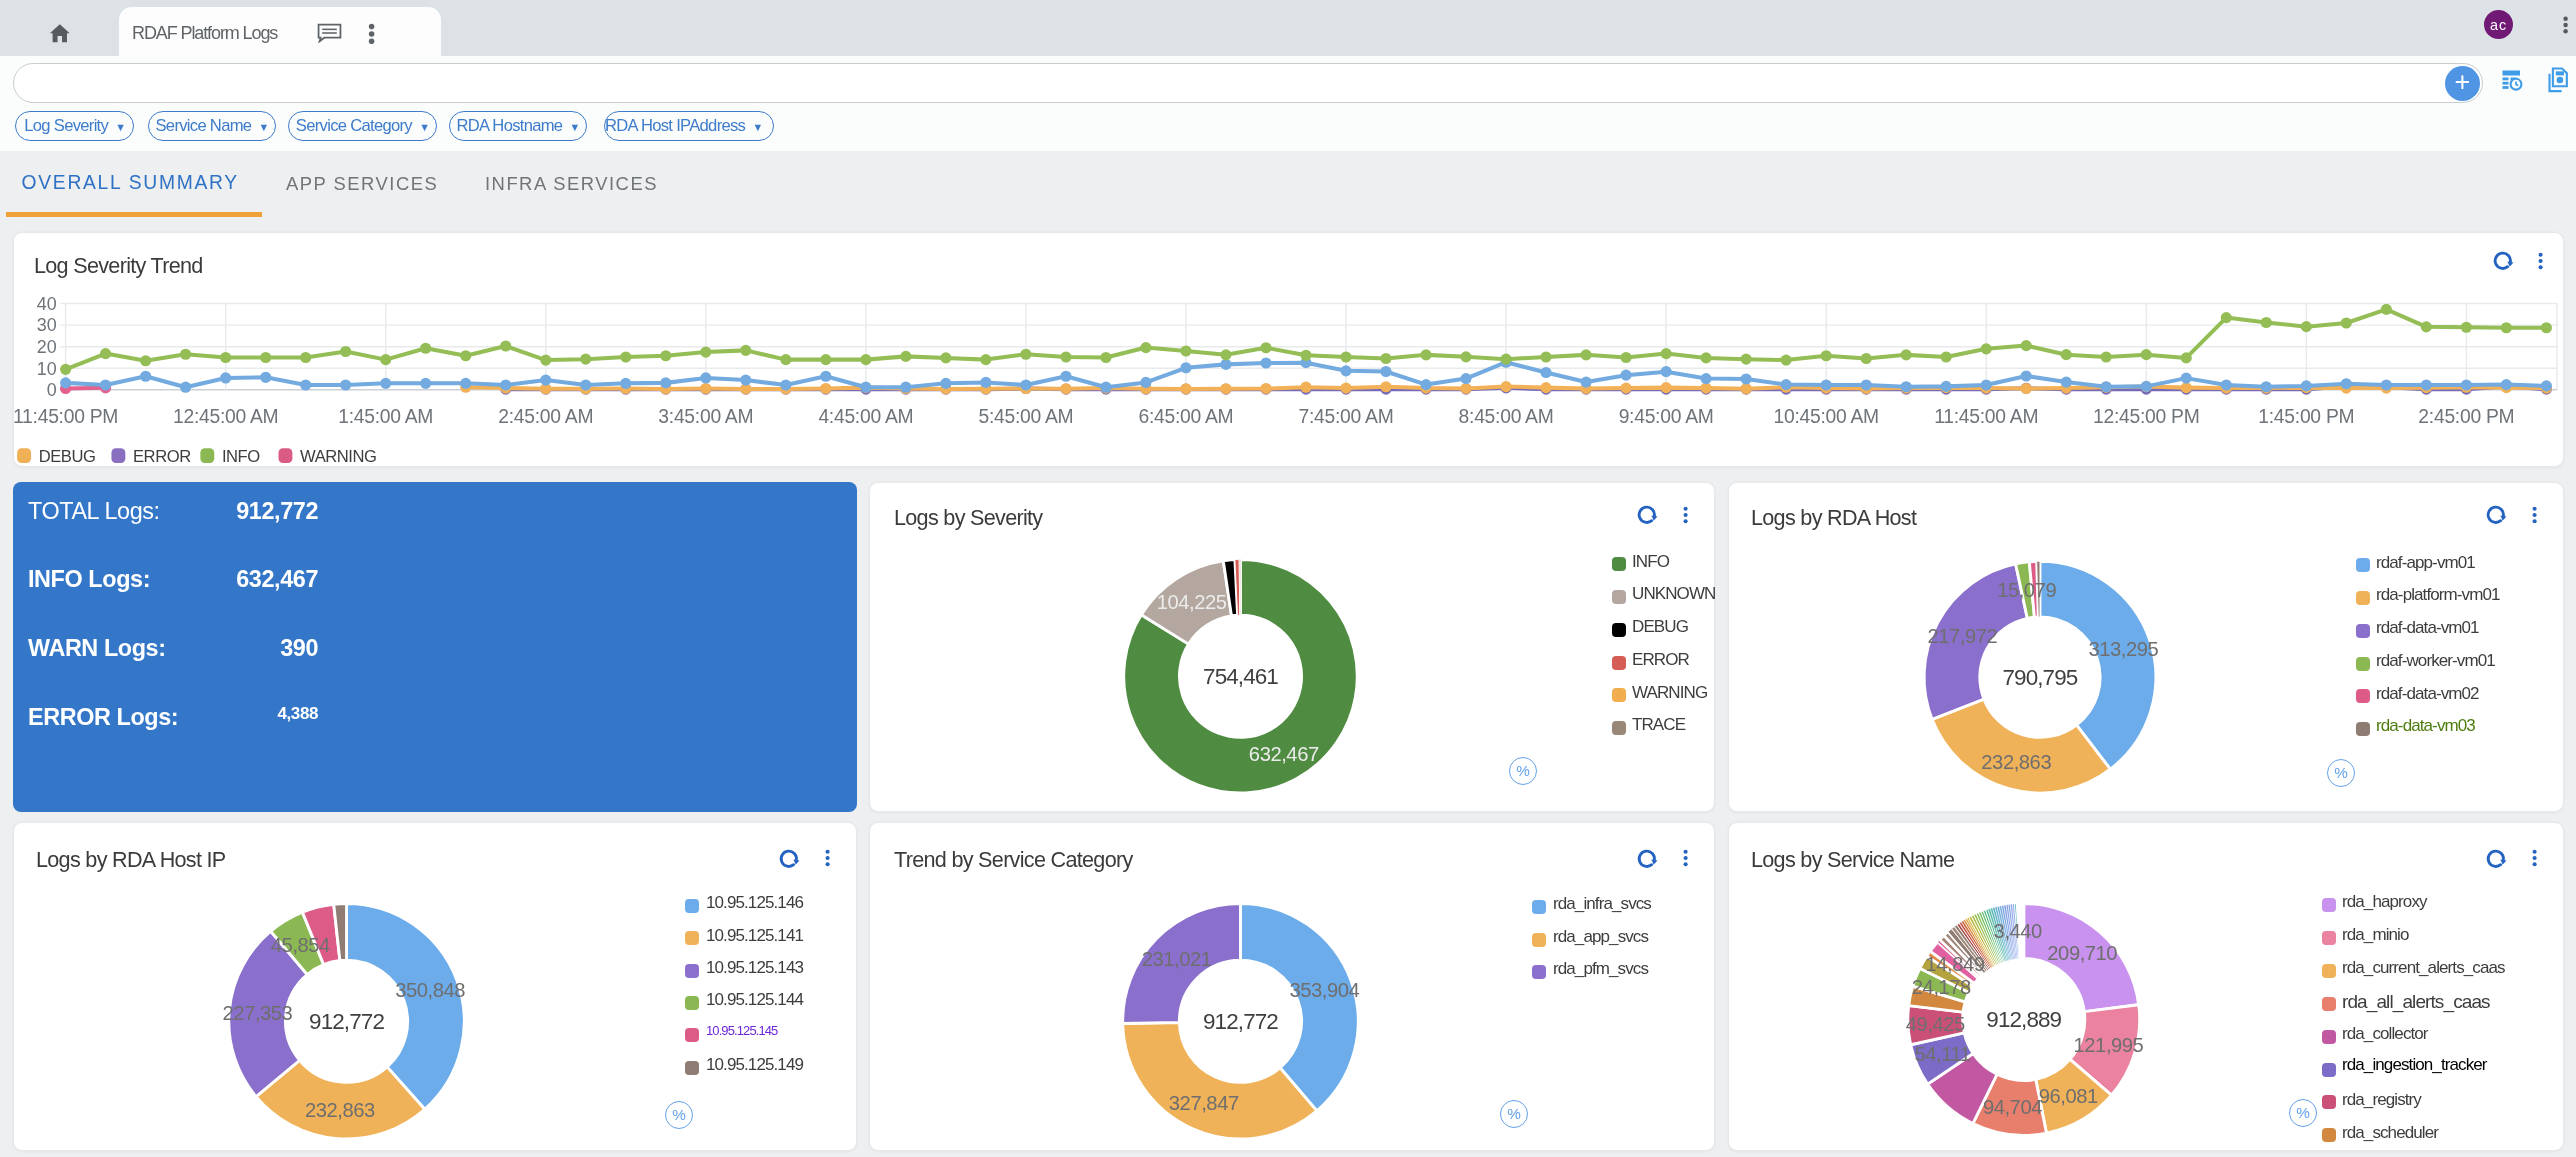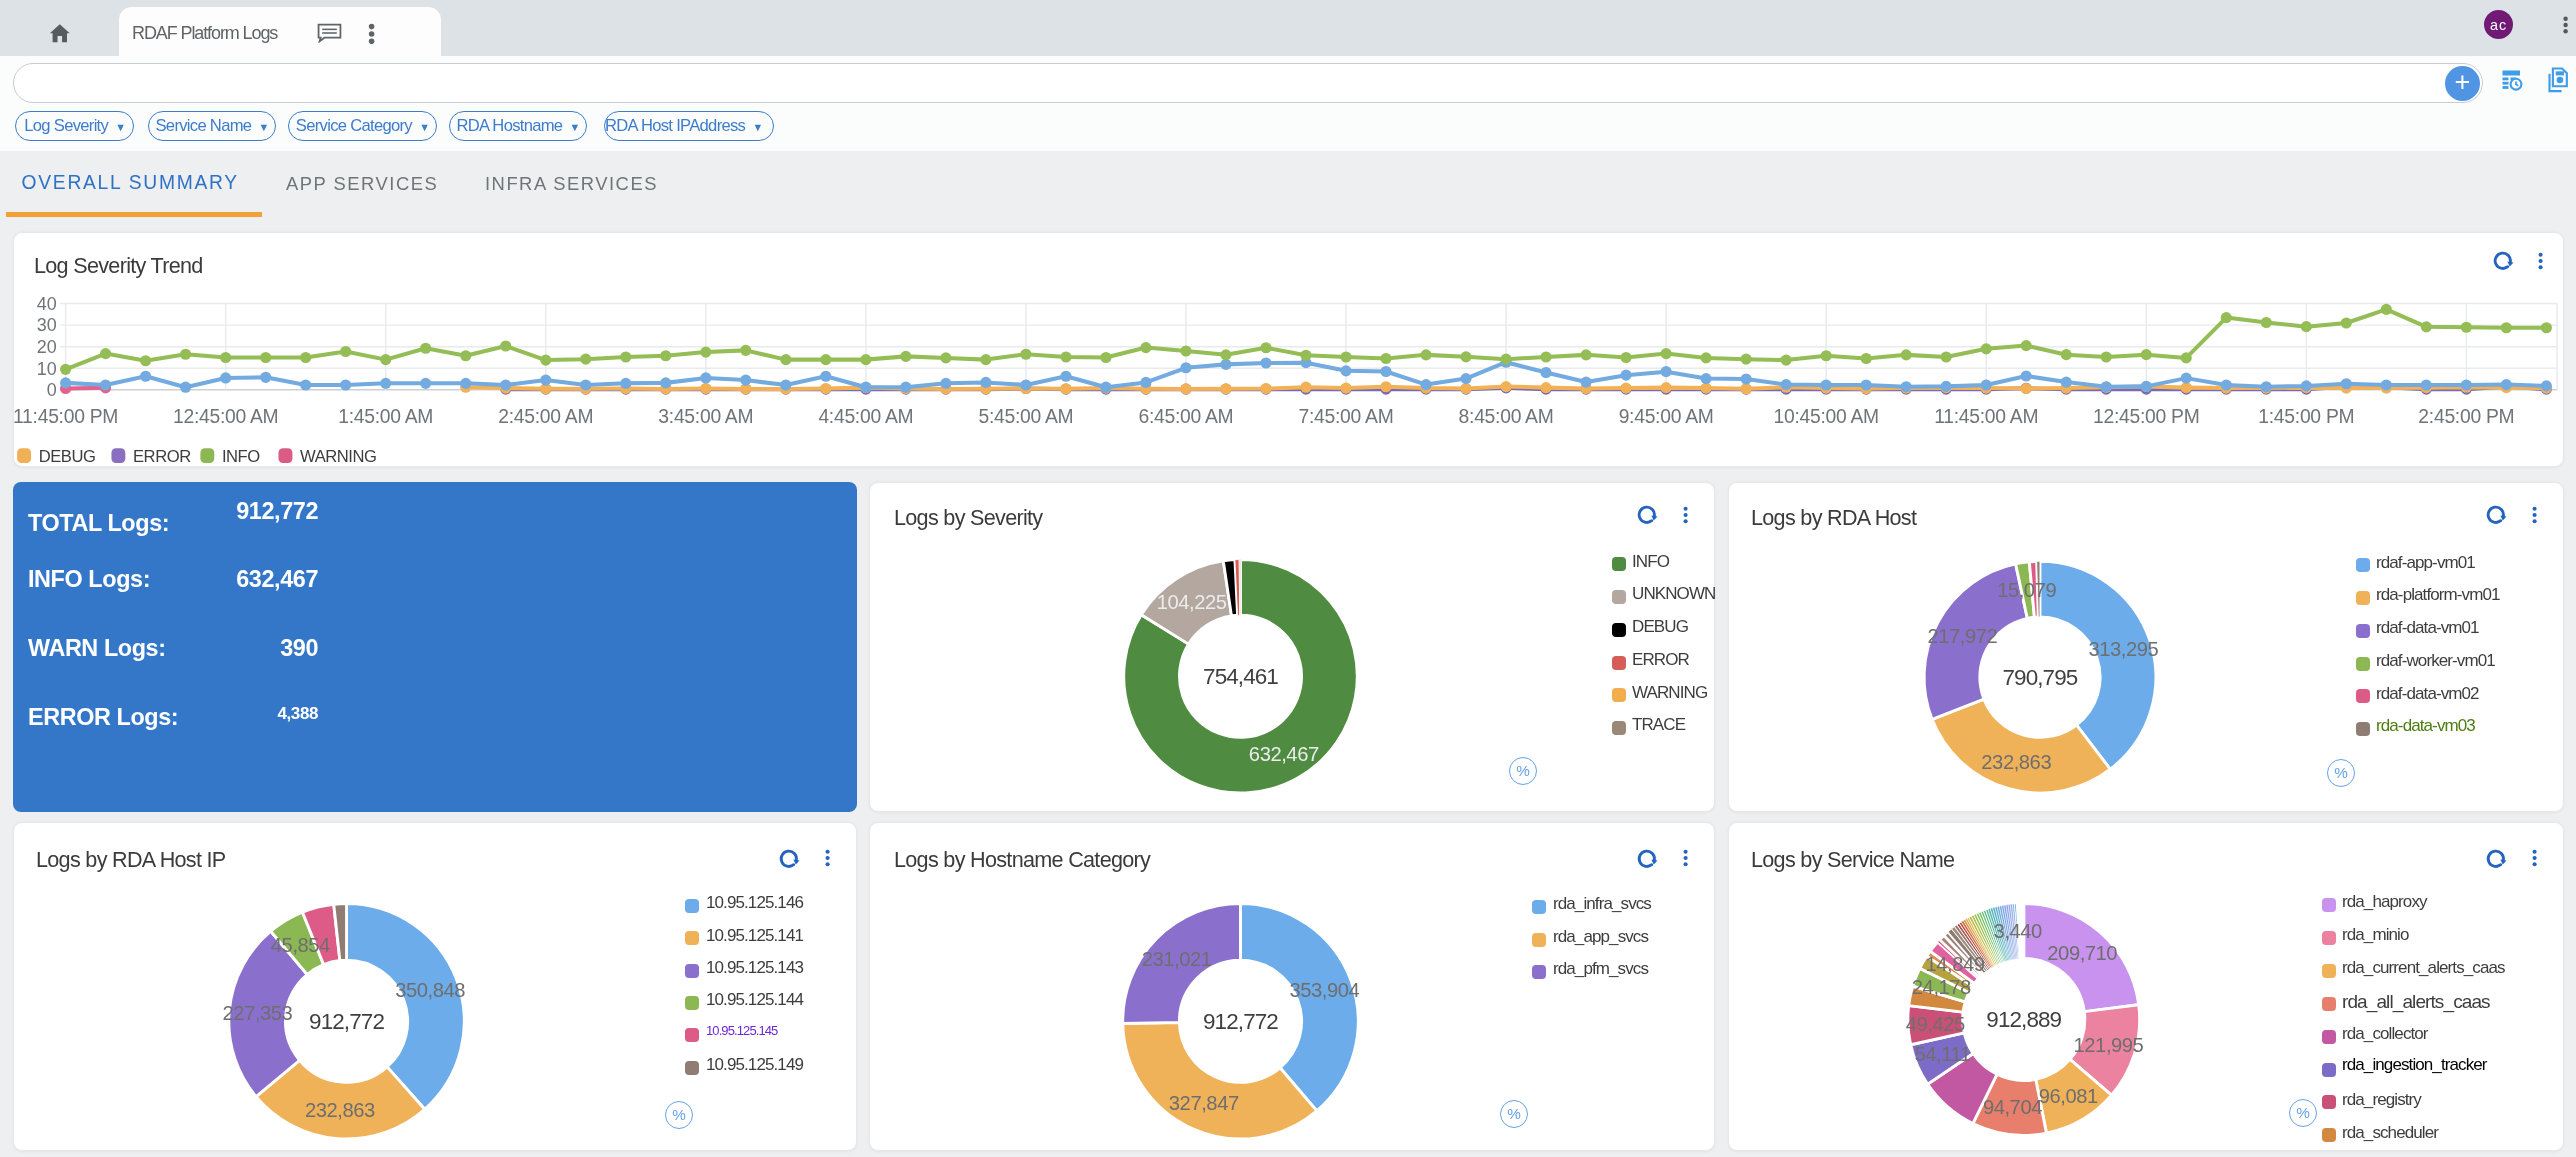--- a/index.html
+++ b/index.html
@@ -353,21 +353,21 @@
     <rect x="18" y="499" width="15.5" height="16.5" rx="5" fill="#f0b055"></rect>
     <text x="42" y="514" font-size="18.5" fill="#3d3d3d" letter-spacing="-0.5">DEBUG</text>
     <rect x="123" y="499" width="15.5" height="16.5" rx="5" fill="#8a6fc0"></rect>
     <text x="147" y="514" font-size="18.5" fill="#3d3d3d" letter-spacing="-0.5">ERROR</text>
     <rect x="222" y="499" width="15.5" height="16.5" rx="5" fill="#8cb854"></rect>
     <text x="246" y="514" font-size="18.5" fill="#3d3d3d" letter-spacing="-0.5">INFO</text>
     <rect x="309" y="499" width="15.5" height="16.5" rx="5" fill="#da5c85"></rect>
     <text x="333" y="514" font-size="18.5" fill="#3d3d3d" letter-spacing="-0.5">WARNING</text>
   </svg>
 <div class="abs" style="left:12.6px;top:482px;width:844px;height:330px;background:#3477c8;border-radius:8px"></div>
-<div class="abs" style="left:28px;top:510px;font-size:23.4px;font-weight:bold;letter-spacing:-0.4px;color:#fff">TOTAL Logs:</div>
+<div class="abs" style="left:28px;top:498px;font-size:23.4px;font-weight:normal;letter-spacing:-0.4px;color:#fff">TOTAL Logs:</div>
 <div class="abs" style="left:93px;top:498px;width:225px;text-align:right;font-size:23.4px;font-weight:bold;letter-spacing:-0.4px;color:#fff">912,772</div>
 <div class="abs" style="left:28px;top:566px;font-size:23.4px;font-weight:bold;letter-spacing:-0.4px;color:#fff">INFO Logs:</div>
 <div class="abs" style="left:93px;top:566px;width:225px;text-align:right;font-size:23.4px;font-weight:bold;letter-spacing:-0.4px;color:#fff">632,467</div>
 <div class="abs" style="left:28px;top:635px;font-size:23.4px;font-weight:bold;letter-spacing:-0.4px;color:#fff">WARN Logs:</div>
 <div class="abs" style="left:93px;top:635px;width:225px;text-align:right;font-size:23.4px;font-weight:bold;letter-spacing:-0.4px;color:#fff">390</div>
 <div class="abs" style="left:28px;top:704px;font-size:23.4px;font-weight:bold;letter-spacing:-0.4px;color:#fff">ERROR Logs:</div>
 <div class="abs" style="left:93px;top:704px;width:225px;text-align:right;font-size:17px;font-weight:bold;letter-spacing:-0.4px;color:#fff">4,388</div>
 <div class="card" style="left:869px;top:482px;width:846px;height:330px"></div>
 <div class="ctitle" style="left:894px;top:505px">Logs by Severity</div>
 <svg style="position:absolute;left:1636px;top:504px" width="21.6" height="21.6" viewBox="0 0 22 22">
@@ -471,21 +471,21 @@
 <div style="position:absolute;left:685px;top:964px;width:14px;height:14px;border-radius:4px;background:#8a70cc"></div>
 <div style="position:absolute;left:706px;top:958px;font-size:17px;letter-spacing:-0.9px;color:#3d3d3d;white-space:nowrap">10.95.125.143</div>
 <div style="position:absolute;left:685px;top:996px;width:14px;height:14px;border-radius:4px;background:#8cb854"></div>
 <div style="position:absolute;left:706px;top:990px;font-size:17px;letter-spacing:-0.9px;color:#3d3d3d;white-space:nowrap">10.95.125.144</div>
 <div style="position:absolute;left:685px;top:1028px;width:14px;height:14px;border-radius:4px;background:#dd5c87"></div>
 <div style="position:absolute;left:706px;top:1023px;font-size:13px;letter-spacing:-0.9px;color:#6d28d9;white-space:nowrap">10.95.125.145</div>
 <div style="position:absolute;left:685px;top:1061px;width:14px;height:14px;border-radius:4px;background:#8f7d74"></div>
 <div style="position:absolute;left:706px;top:1055px;font-size:17px;letter-spacing:-0.9px;color:#3d3d3d;white-space:nowrap">10.95.125.149</div>
 <div style="position:absolute;left:665px;top:1101px;width:28px;height:28px;border:1.8px solid #64a2e8;border-radius:50%;color:#64a2e8;font-size:15.3px;display:flex;align-items:center;justify-content:center">%</div>
 <div class="card" style="left:869px;top:822px;width:846px;height:329px"></div>
-<div class="ctitle" style="left:894px;top:847px">Logs by Hostname Category</div>
+<div class="ctitle" style="left:894px;top:847px">Trend by Service Category</div>
 <svg style="position:absolute;left:1636px;top:848px" width="21.6" height="21.6" viewBox="0 0 22 22">
     <path d="M16.0,16.97 A7.8,7.8 0 1 1 18.68,12.36" fill="none" stroke="#2563c0" stroke-width="2.9" stroke-linecap="round"></path>
     <path d="M21.9,12.7 L15.6,11.6 L18.1,16.7 Z" fill="#2563c0"></path>
   </svg>
 <svg style="position:absolute;left:1682px;top:848px" width="7.2" height="20" viewBox="0 0 8 22">
     <circle cx="4" cy="4.0" r="2.3" fill="#2563c0"></circle>
     <circle cx="4" cy="11.0" r="2.3" fill="#2563c0"></circle>
     <circle cx="4" cy="18.0" r="2.3" fill="#2563c0"></circle>
   </svg>
 <svg class="abs" style="left:863px;top:818px" width="852" height="340" viewBox="960 910 948 378">

